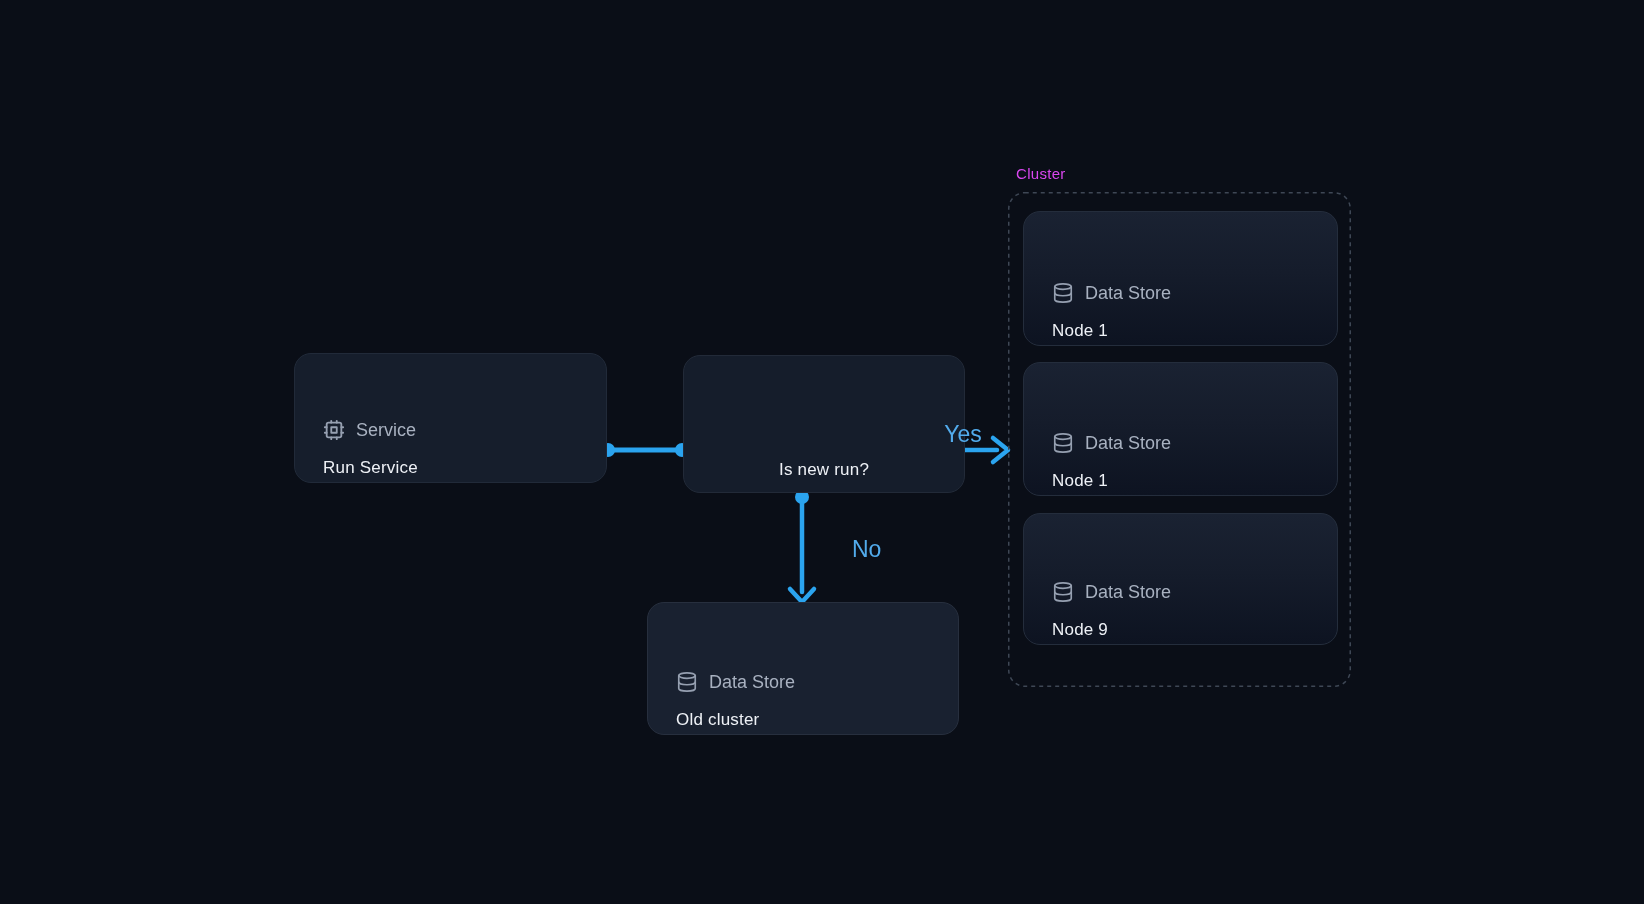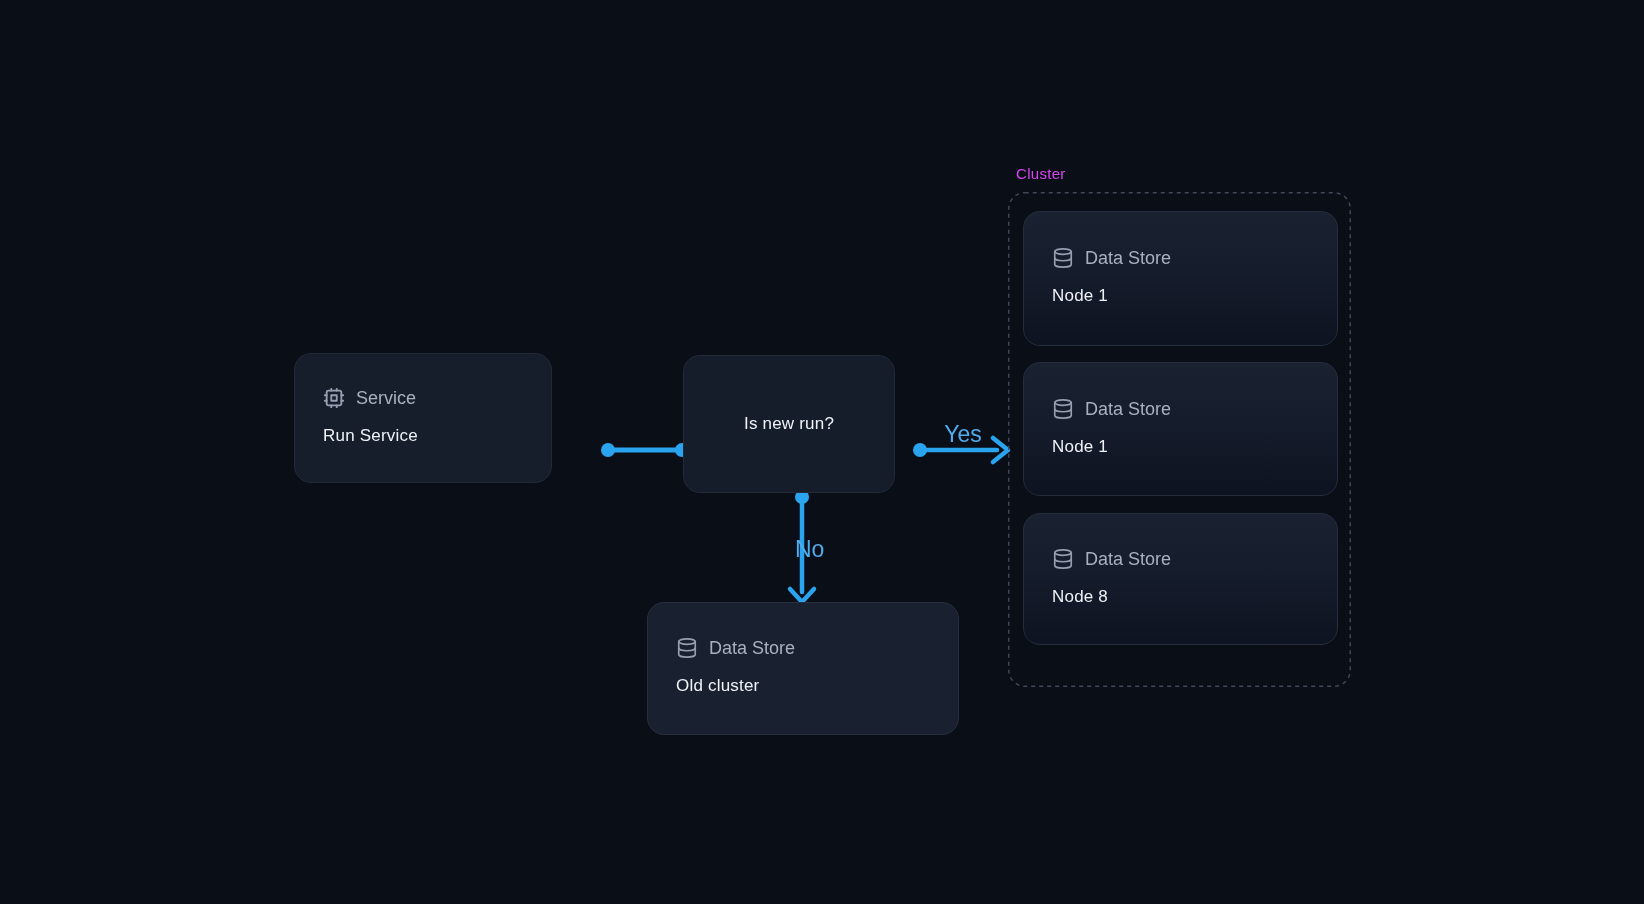--- a/index.html
+++ b/index.html
@@ -20,21 +20,21 @@
     left: 0;
     top: 0;
     pointer-events: none;
   }
   .card {
     position: absolute;
     box-sizing: border-box;
     border-radius: 17px;
     display: flex;
     flex-direction: column;
-    justify-content: center;
+    justify-content: flex-end;
     padding: 0 28px;
     gap: 13px;
   }
   .type-row {
     display: flex;
     align-items: center;
     gap: 11px;
     color: #a8b1c0;
     font-size: 18px;
     line-height: 22px;
@@ -46,30 +46,30 @@
     flex: none;
     display: block;
   }
   .card-title {
     font-size: 17px;
     line-height: 28px;
     color: #eef1f6;
     letter-spacing: 0.2px;
   }
   .service-card {
-    left: 294px; top: 353px; width: 258px; height: 130px;
+    left: 294px; top: 353px; width: 313px; height: 130px;
     background: #161e2c;
     border: 1px solid #212a39;
   }
   .decision-card {
-    left: 683px; top: 355px; width: 212px; height: 138px;
+    left: 683px; top: 355px; width: 282px; height: 138px;
     background: #151d2b;
     border: 1px solid #222a38;
     align-items: center;
-    padding: 16px;
+    padding: 8px;
   }
   .old-cluster-card {
     left: 647px; top: 602px; width: 312px; height: 133px;
     background: #192130;
     border: 1px solid #272f3e;
   }
   .cluster-region {
     position: absolute;
     left: 1008px; top: 192px; width: 343px; height: 495px;
   }
@@ -99,21 +99,21 @@
     position: absolute;
     font-size: 23px;
     line-height: 22px;
     color: #52abec;
   }
   .edge-label-yes {
     left: 963px; top: 423px;
     transform: translateX(-50%);
   }
   .edge-label-no {
-    left: 795px; top: 538px;
+    left: 852px; top: 538px;
   }
 </style>
 </head>
 <body>
 
 <div class="canvas">
 
   <svg class="connector-layer" width="1644" height="904" viewBox="0 0 1644 904">
     <g stroke="#2ba4ef" fill="none" stroke-linecap="round" stroke-linejoin="round">
       <line x1="611" y1="450" x2="679" y2="450" stroke-width="5"></line>
@@ -188,21 +188,21 @@
 
     <div class="card node-card node-card-3">
       <div class="type-row">
         <svg class="node-icon" viewBox="0 0 24 24" fill="none" stroke="currentColor" stroke-width="1.8" stroke-linecap="round" stroke-linejoin="round">
           <ellipse cx="12" cy="5" rx="9" ry="3"></ellipse>
           <path d="M3 5v14a9 3 0 0 0 18 0V5"></path>
           <path d="M3 12a9 3 0 0 0 18 0"></path>
         </svg>
         <span>Data Store</span>
       </div>
-      <div class="card-title">Node 8</div>
+      <div class="card-title">Node 9</div>
     </div>
   </div>
 
   <div class="card old-cluster-card">
     <div class="type-row">
       <svg class="node-icon" viewBox="0 0 24 24" fill="none" stroke="currentColor" stroke-width="1.8" stroke-linecap="round" stroke-linejoin="round">
         <ellipse cx="12" cy="5" rx="9" ry="3"></ellipse>
         <path d="M3 5v14a9 3 0 0 0 18 0V5"></path>
         <path d="M3 12a9 3 0 0 0 18 0"></path>
       </svg>

